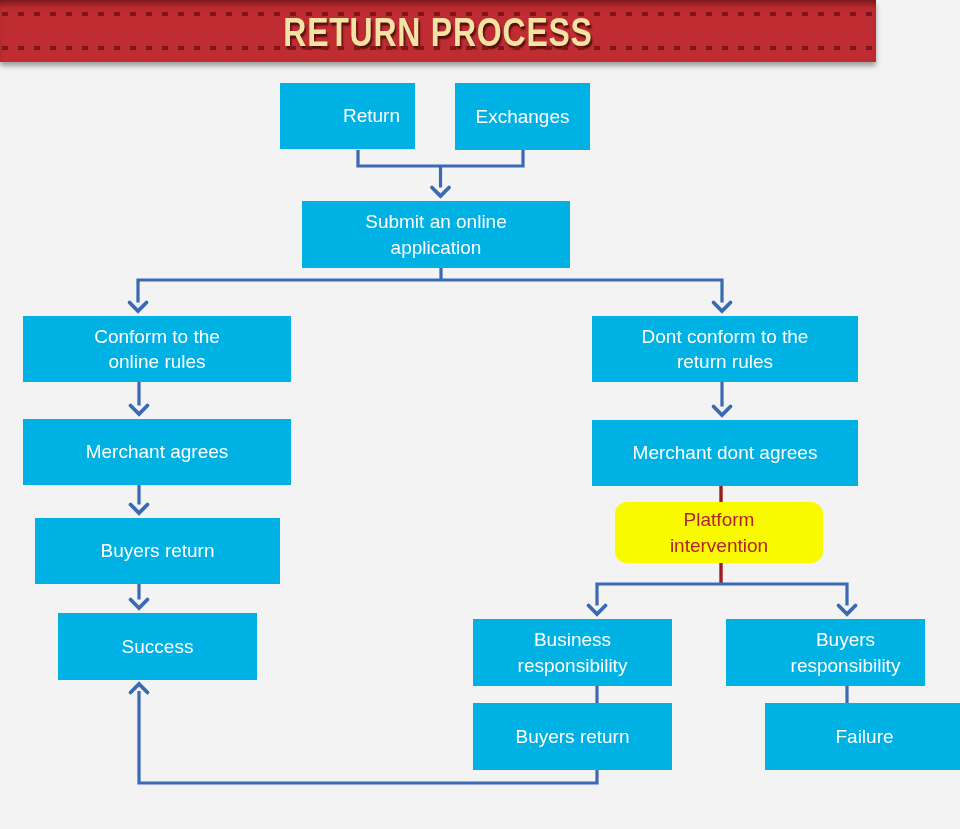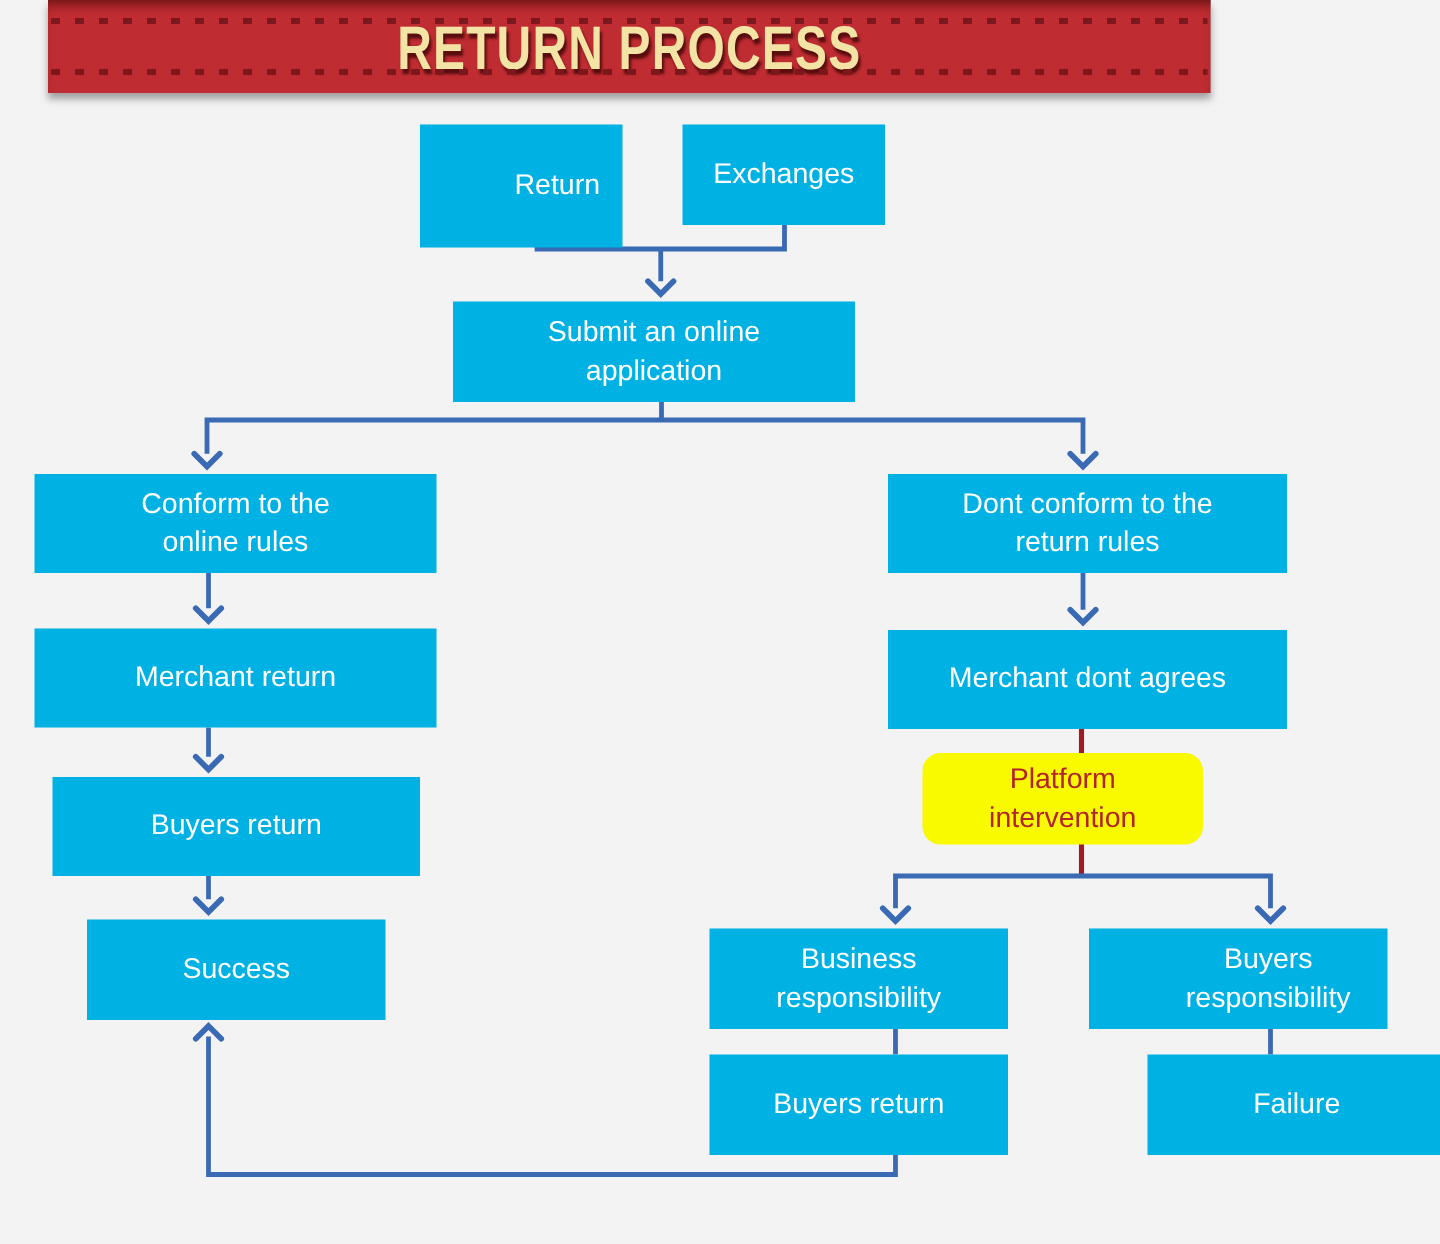--- a/index.html
+++ b/index.html
@@ -17,25 +17,24 @@
   *{margin:0;padding:0;box-sizing:border-box;}
   html,body{width:960px;height:829px;}
   body{
     position:relative;
     background:var(--page-bg);
     font-family:"Liberation Sans","DejaVu Sans",sans-serif;
     overflow:hidden;
   }
   
   .banner{
-    position:absolute;left:0;top:0;width:775px;height:62px;
+    position:absolute;left:0;top:0;width:876px;height:62px;
     background:var(--banner-bg);
     box-shadow:inset 0 7px 7px -4px rgba(40,0,0,.55), 0 4px 5px rgba(0,0,0,.35);
     z-index:3;
-    margin-left:32px;
   }
   .banner .dash{
     position:absolute;left:2px;right:2px;height:4px;
     background:repeating-linear-gradient(90deg,var(--banner-dash) 0 6px,transparent 6px 16px);
   }
   .dash-top{top:12px;}
   .dash-bottom{bottom:12px;}
   .banner h1{
     position:absolute;left:0;right:0;top:0;height:62px;line-height:64px;
     text-align:center;
@@ -61,28 +60,28 @@
     display:flex;align-items:center;justify-content:center;
     text-align:center;
     font-size:19px;line-height:1.32;
     white-space:pre-line;
   }
   .node.highlight{
     background:var(--highlight-bg);
     color:var(--highlight-text);
     border-radius:12px;
   }
-  .n-return{left:280px;top:83px;width:135px;height:82px;padding-left:48px;}
+  .n-return{left:280px;top:83px;width:135px;height:66px;padding-left:48px;}
   .n-exchanges{left:455px;top:83px;width:135px;height:67px;}
   .n-submit{left:302px;top:201px;width:268px;height:67px;}
   .n-conform{left:23px;top:316px;width:268px;height:66px;}
   .n-dont-conform{left:592px;top:316px;width:266px;height:66px;}
   .n-merchant-agrees{left:23px;top:419px;width:268px;height:66px;}
   .n-merchant-dont-agrees{left:592px;top:420px;width:266px;height:66px;}
-  .n-platform{left:615px;top:502px;width:187px;height:61px;}
+  .n-platform{left:615px;top:502px;width:208px;height:61px;}
   .n-buyers-return-left{left:35px;top:518px;width:245px;height:66px;}
   .n-success{left:58px;top:613px;width:199px;height:67px;}
   .n-business-resp{left:473px;top:619px;width:199px;height:67px;}
   .n-buyers-resp{left:726px;top:619px;width:199px;height:67px;padding-left:40px;}
   .n-buyers-return-right{left:473px;top:703px;width:199px;height:67px;}
   .n-failure{left:726px;top:703px;width:199px;height:67px;margin-left:39px;}
 </style>
 </head>
 <body>
 
@@ -126,21 +125,21 @@
 </svg>
 
 <div class="node n-return">Return</div>
 <div class="node n-exchanges">Exchanges</div>
 <div class="node n-submit">Submit an online
 application</div>
 <div class="node n-conform">Conform to the
 online rules</div>
 <div class="node n-dont-conform">Dont conform to the
 return rules</div>
-<div class="node n-merchant-agrees">Merchant return</div>
+<div class="node n-merchant-agrees">Merchant agrees</div>
 <div class="node n-merchant-dont-agrees">Merchant dont agrees</div>
 <div class="node highlight n-platform">Platform
 intervention</div>
 <div class="node n-buyers-return-left">Buyers return</div>
 <div class="node n-success">Success</div>
 <div class="node n-business-resp">Business
 responsibility</div>
 <div class="node n-buyers-resp">Buyers
 responsibility</div>
 <div class="node n-buyers-return-right">Buyers return</div>

